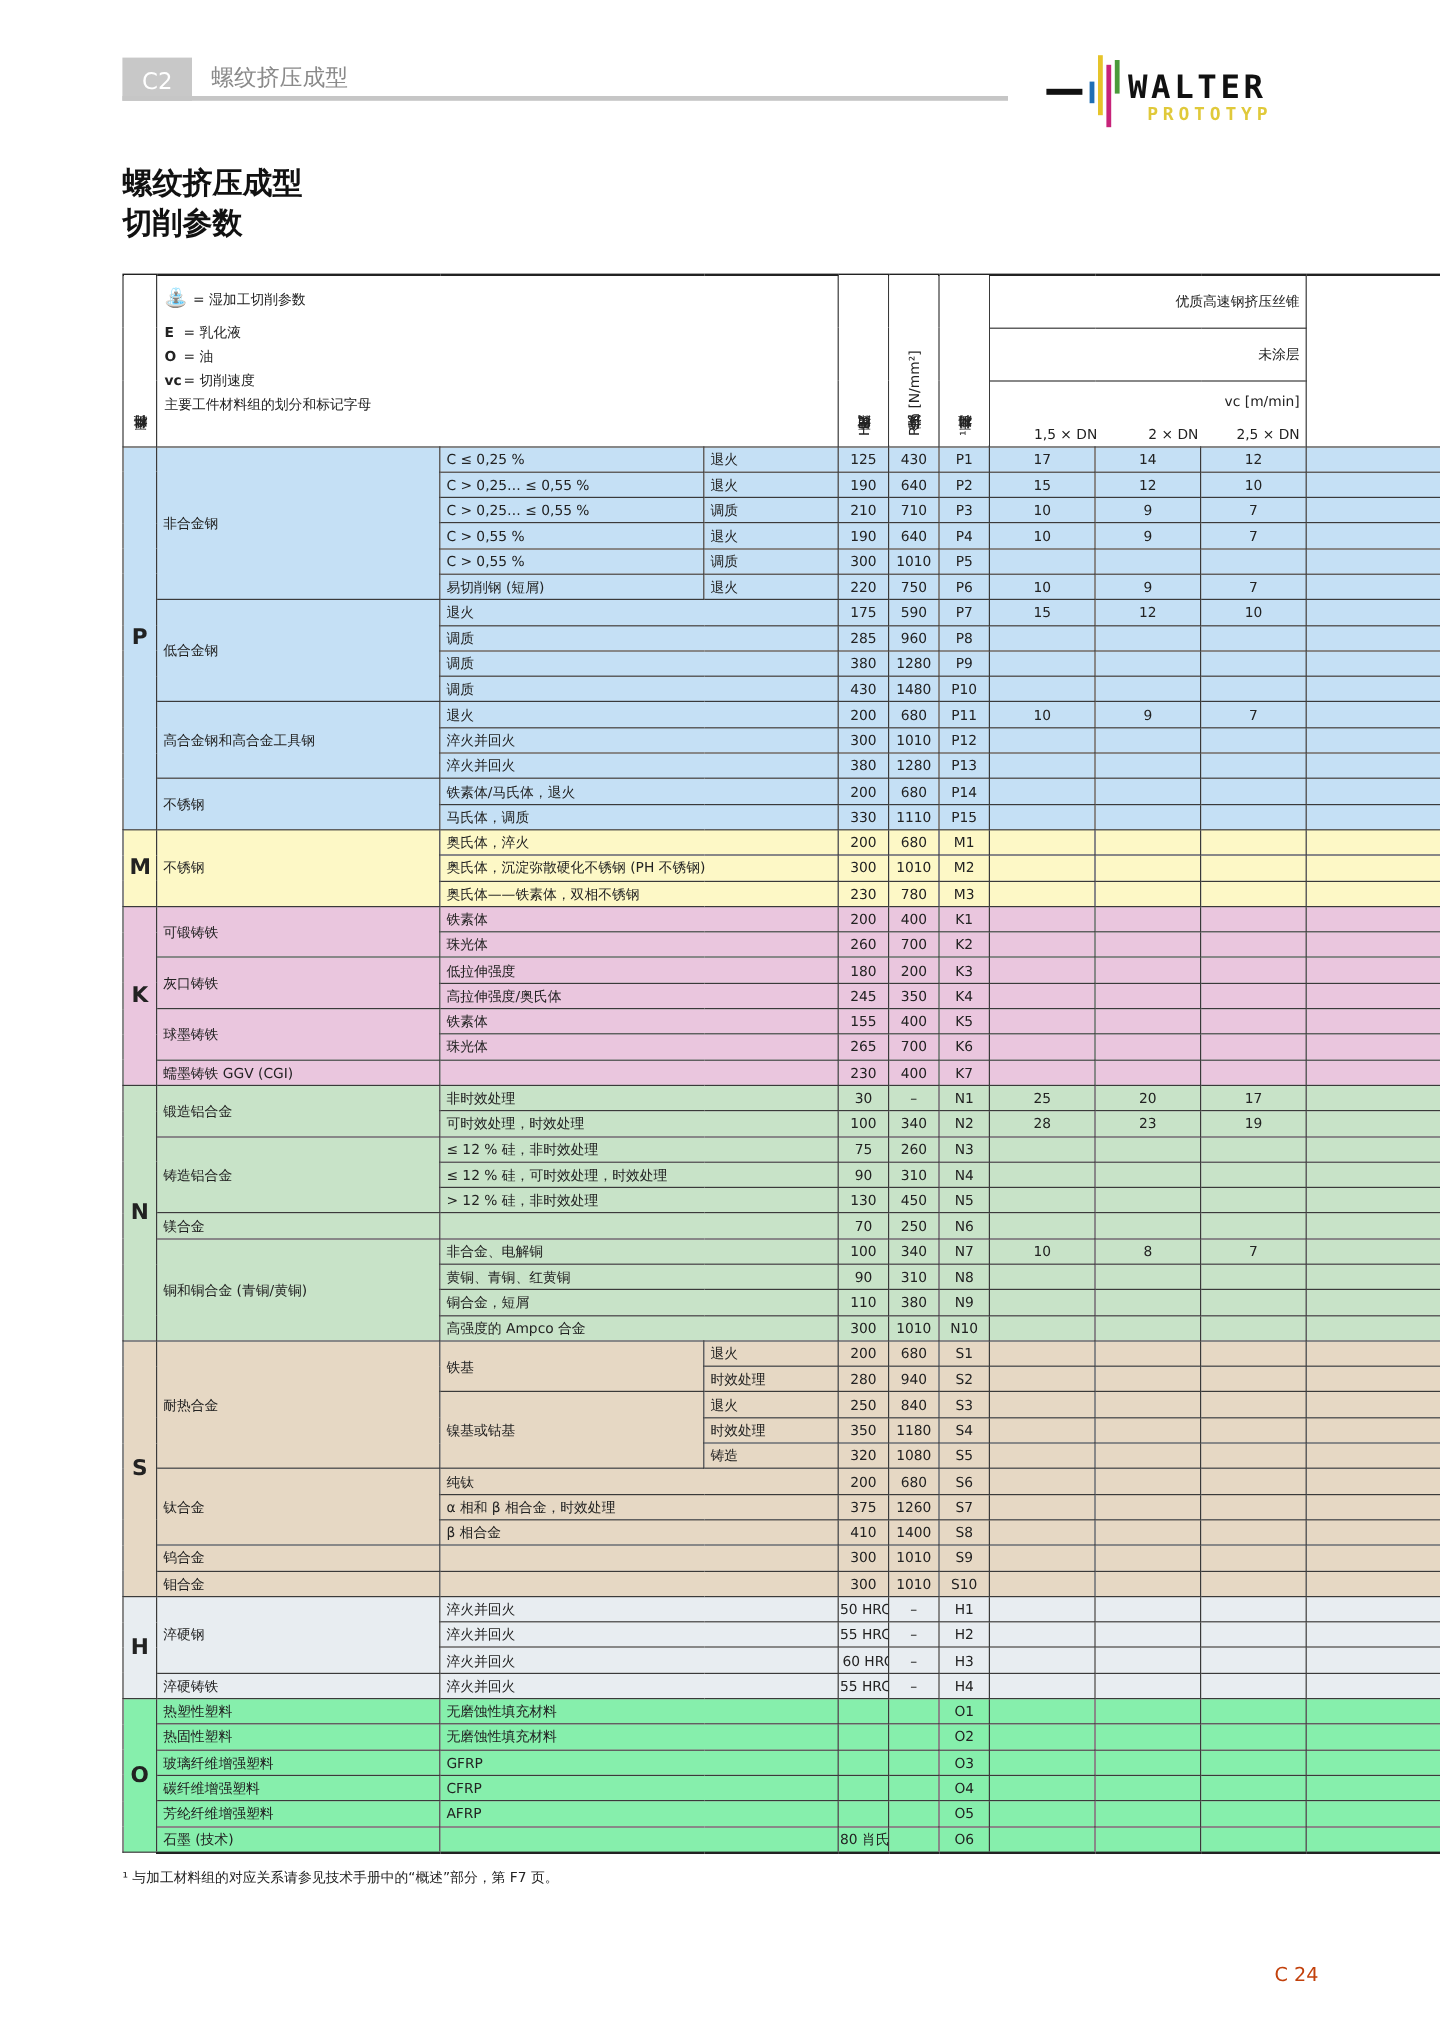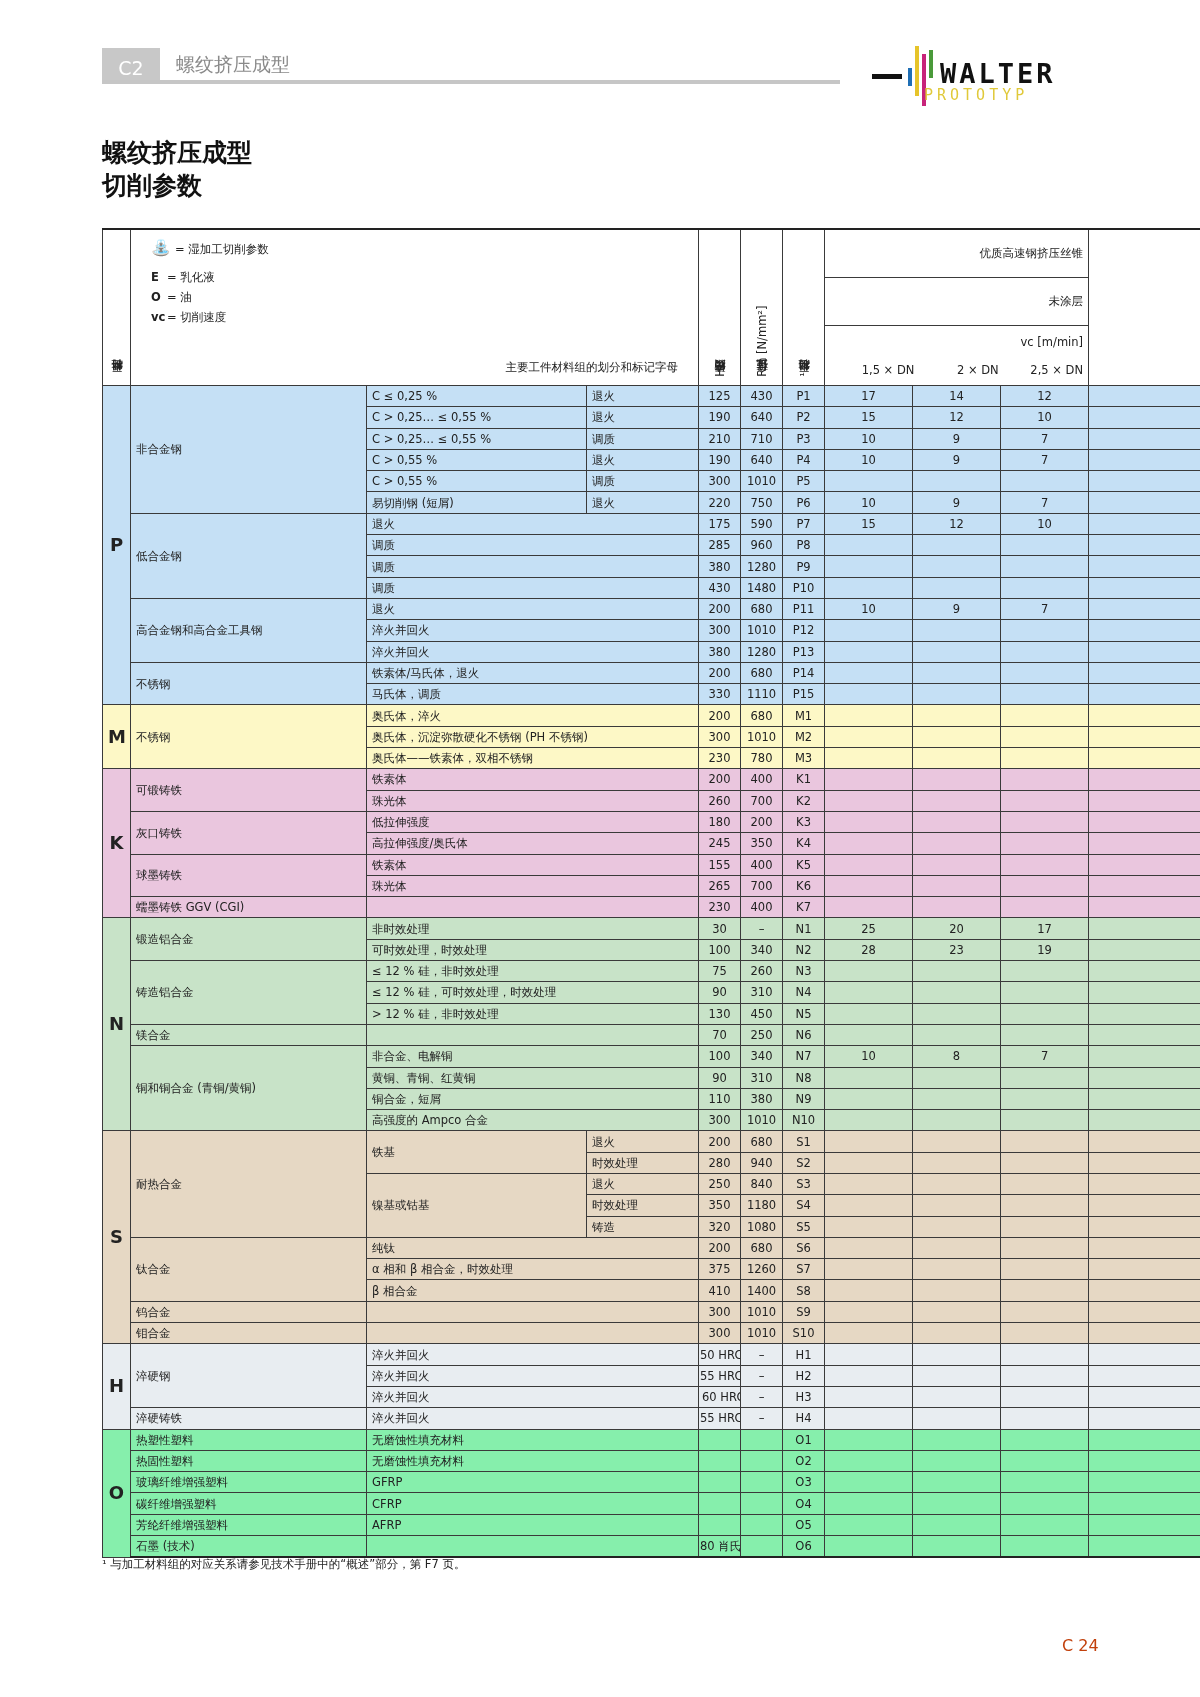--- a/index.html
+++ b/index.html
@@ -9,36 +9,36 @@
   .hdr-box { position: absolute; left: 102px; top: 48px; width: 58px; height: 36px;
              background: #c8c8c8; color: #fff; font-size: 19px; line-height: 40px; text-align: center; }
   .hdr-title { position: absolute; left: 176px; top: 52px; font-size: 19px; color: #8a8a8a; }
   .hdr-line { position: absolute; left: 102px; top: 80px; width: 738px; height: 4px; background: #c6c6c6; }
 
   .logo { position: absolute; left: 872px; top: 44px; width: 230px; height: 60px; }
   .logo .dash { position: absolute; left: 0; top: 30px; width: 30px; height: 5px; background: #111; }
   .logo .bar { position: absolute; width: 4px; }
   .logo .word { position: absolute; left: 68px; top: 14px; font-family: "DejaVu Sans Mono", monospace;
                 font-weight: bold; font-size: 27px; letter-spacing: 3px; color: #111; }
-  .logo .sub { position: absolute; left: 52px; top: 42px; font-family: "DejaVu Sans Mono", monospace;
-               font-size: 15px; letter-spacing: 4px; color: #e0c93a; }
+  .logo .sub { position: absolute; left: 84px; top: 42px; font-family: "DejaVu Sans Mono", monospace;
+               font-size: 15px; letter-spacing: 4px; color: #e0c93a; font-weight: bold; }
 
   .title { position: absolute; left: 102px; top: 136px; font-size: 25px; font-weight: bold; line-height: 33px; color: #111; }
 
   table.main { position: absolute; left: 102px; top: 228px; width: 1098px; border-collapse: collapse;
                table-layout: fixed; font-size: 11.5px; }
   table.main td, table.main th { border: 1px solid #3a3a3a; padding: 0 5px; height: 20.3px; line-height: 20px;
                white-space: nowrap; overflow: hidden; }
   table.main thead th { background: #fff; font-weight: normal; }
   .hdr-top { border-top: 2px solid #222 !important; }
   .thick-top td { border-top: 2px solid #222; }
   .c { text-align: center; }
   .grp { font-weight: bold; font-size: 18px; text-align: center; }
   .vert { writing-mode: vertical-rl; transform: rotate(180deg); text-align: left; padding: 4px 0 !important; font-size: 11.5px; }
-  .legend { vertical-align: top; text-align: left; padding: 8px 20px !important; line-height: 14px; }
+  .legend { vertical-align: top; text-align: left; padding: 8px 6px !important; line-height: 14px; }
   .legend .tap { display: inline-block; font-size: 16px; margin-right: 4px; }
   .legend b { display: inline-block; width: 16px; }
   .cols-head { text-align: right; }
 
   .P td { background: #c5e0f5; }
   .M td { background: #fdf8c6; }
   .K td { background: #eac6de; }
   .N td { background: #c8e3c8; }
   .S td { background: #e6d8c4; }
   .H td { background: #e8edf1; }
@@ -84,21 +84,21 @@
       <col style="width:132px">
   </colgroup>
   <thead>
     <tr style="height:44px">
       <th rowspan="3" class="hdr-top vert">工件材料组</th>
       <th rowspan="3" colspan="3" class="hdr-top legend">
         <div><span class="tap">⛲</span><span>= 湿加工切削参数</span></div>
         <div style="margin-top:8px"><b>E</b><span>= 乳化液</span></div>
         <div><b>O</b><span>= 油</span></div>
         <div><b>vc</b><span>= 切削速度</span></div>
-        <div style="text-align:right;margin-top:30px">主要工件材料组的划分和标记字母</div>
+        <div style="text-align:left;">主要工件材料组的划分和标记字母</div>
       </th>
       <th rowspan="3" class="hdr-top vert">布氏硬度 HB</th>
       <th rowspan="3" class="hdr-top vert">抗拉强度 Rm [N/mm²]</th>
       <th rowspan="3" class="hdr-top vert">加工材料组 ¹</th>
       <th colspan="3" class="hdr-top cols-head">优质高速钢挤压丝锥</th>
       <th rowspan="3" class="hdr-top"></th>
     </tr>
     <tr style="height:44px">
       <th colspan="3" class="cols-head">未涂层</th>
     </tr>

